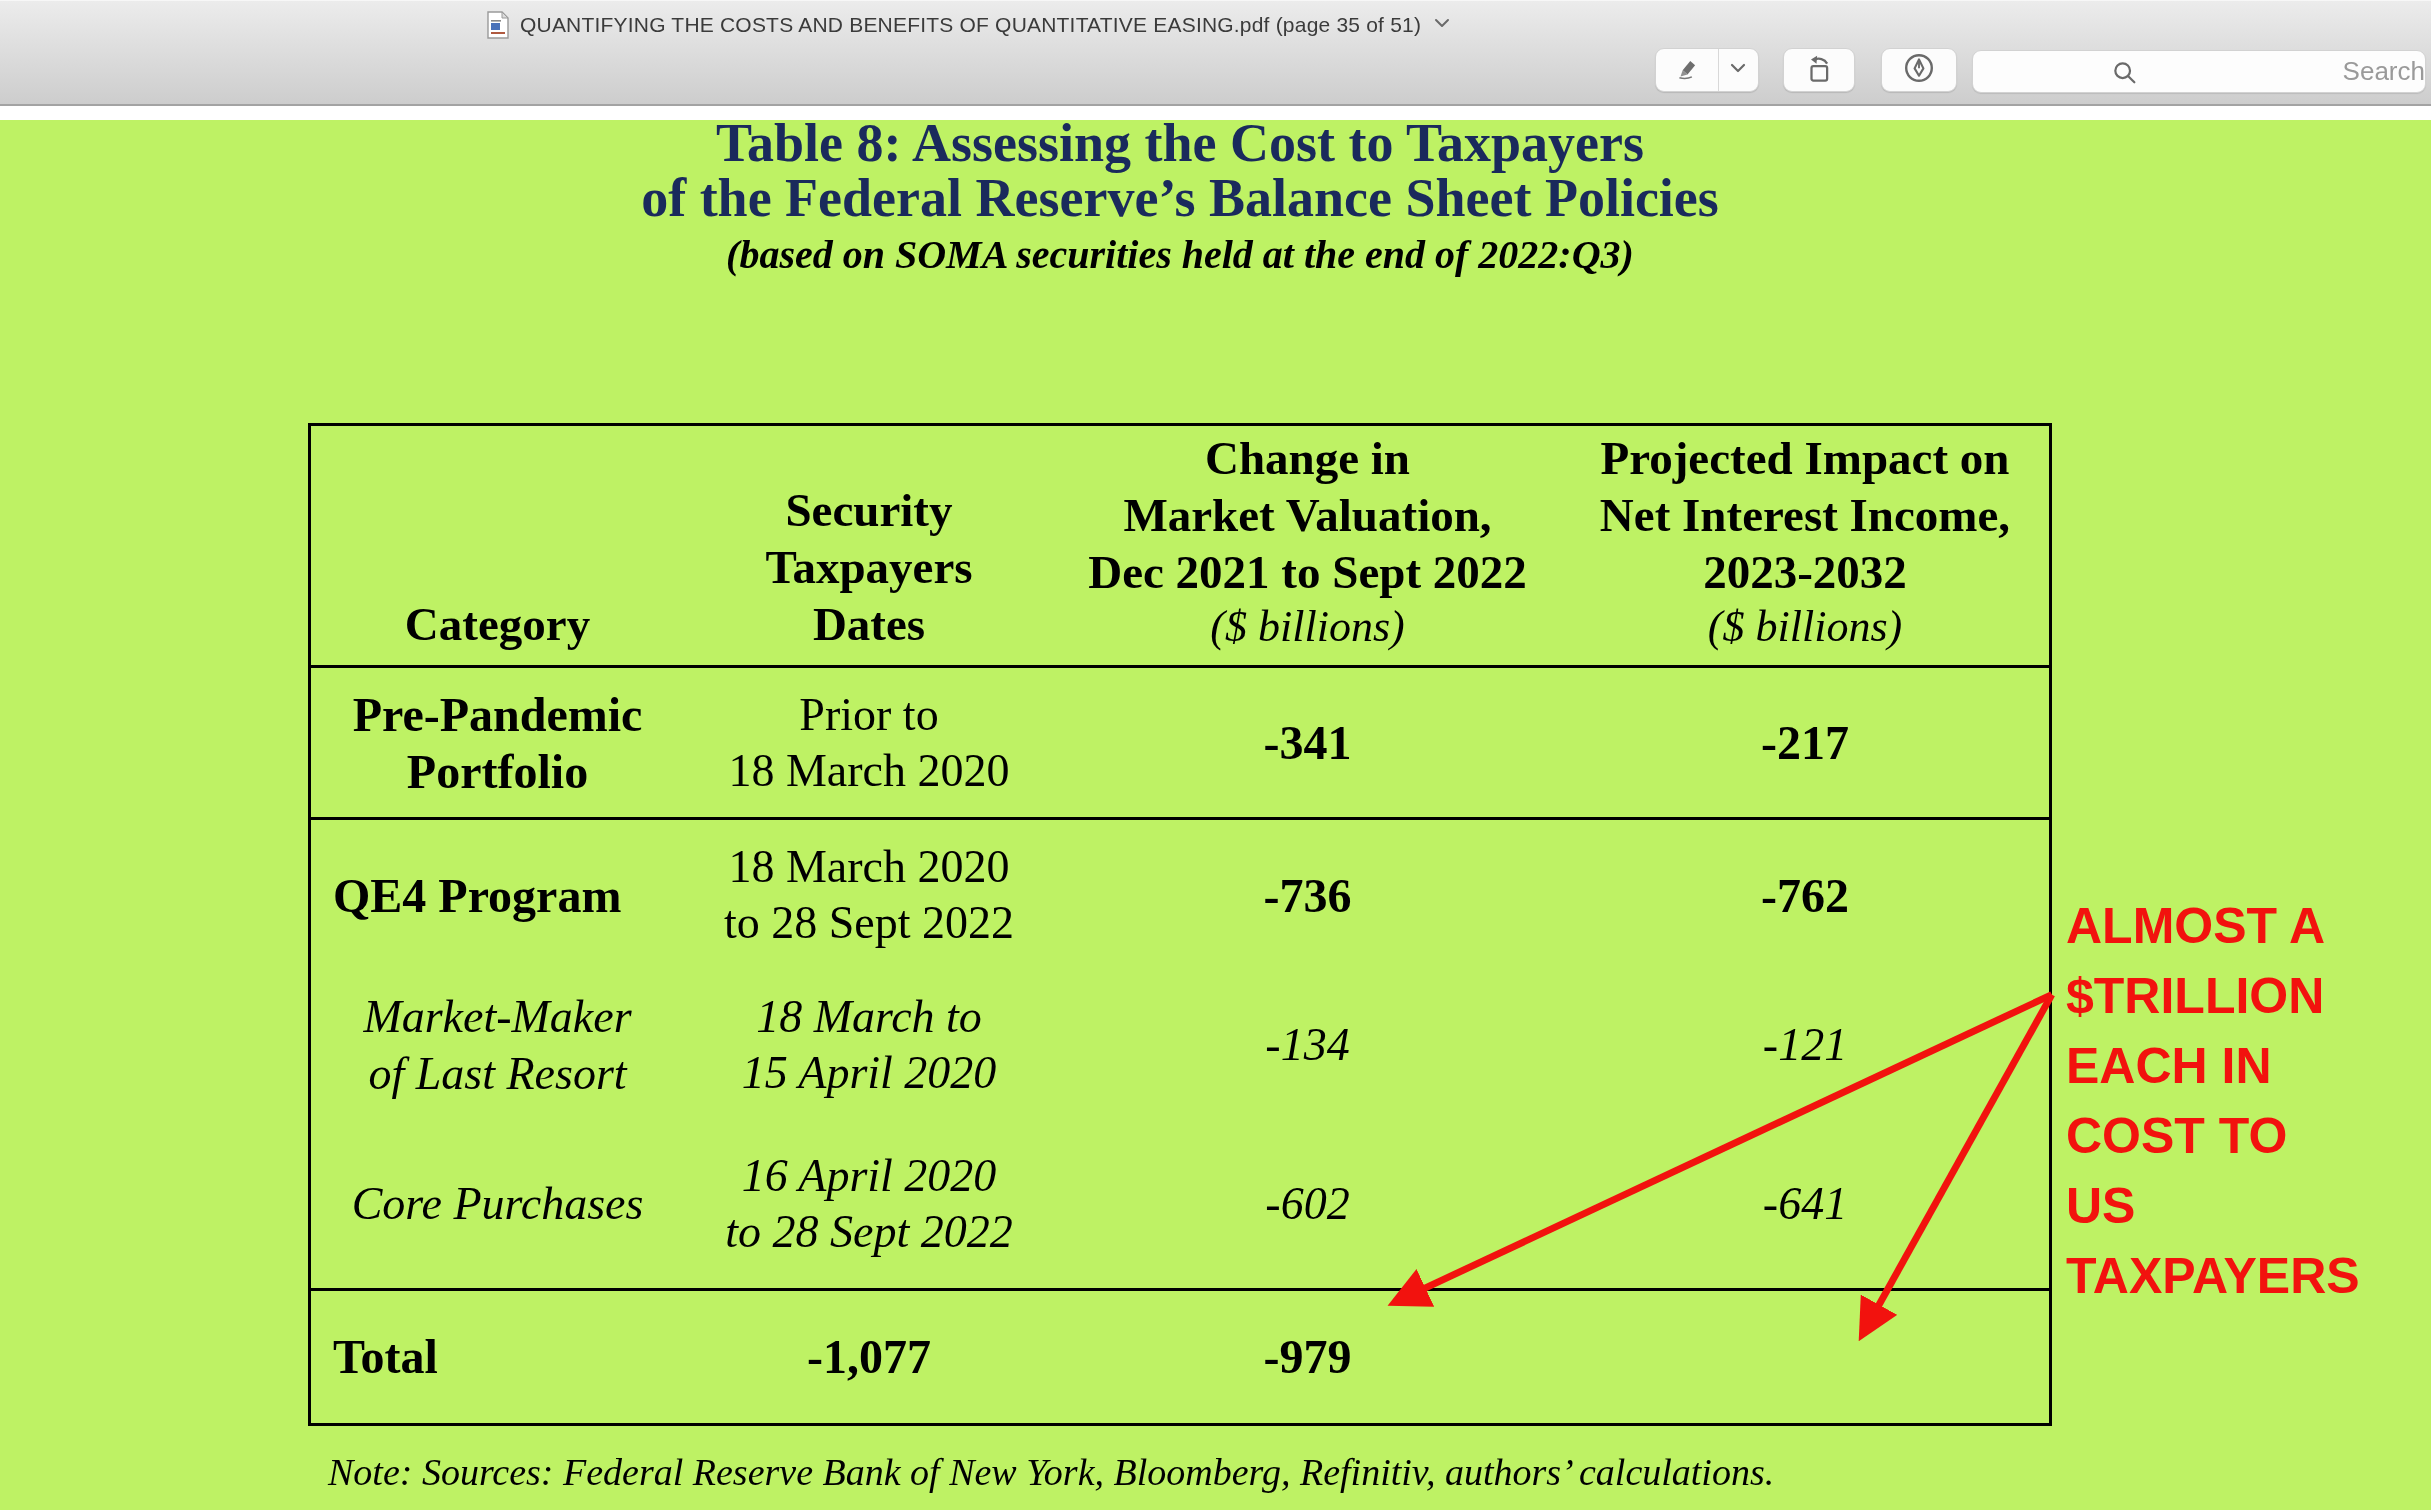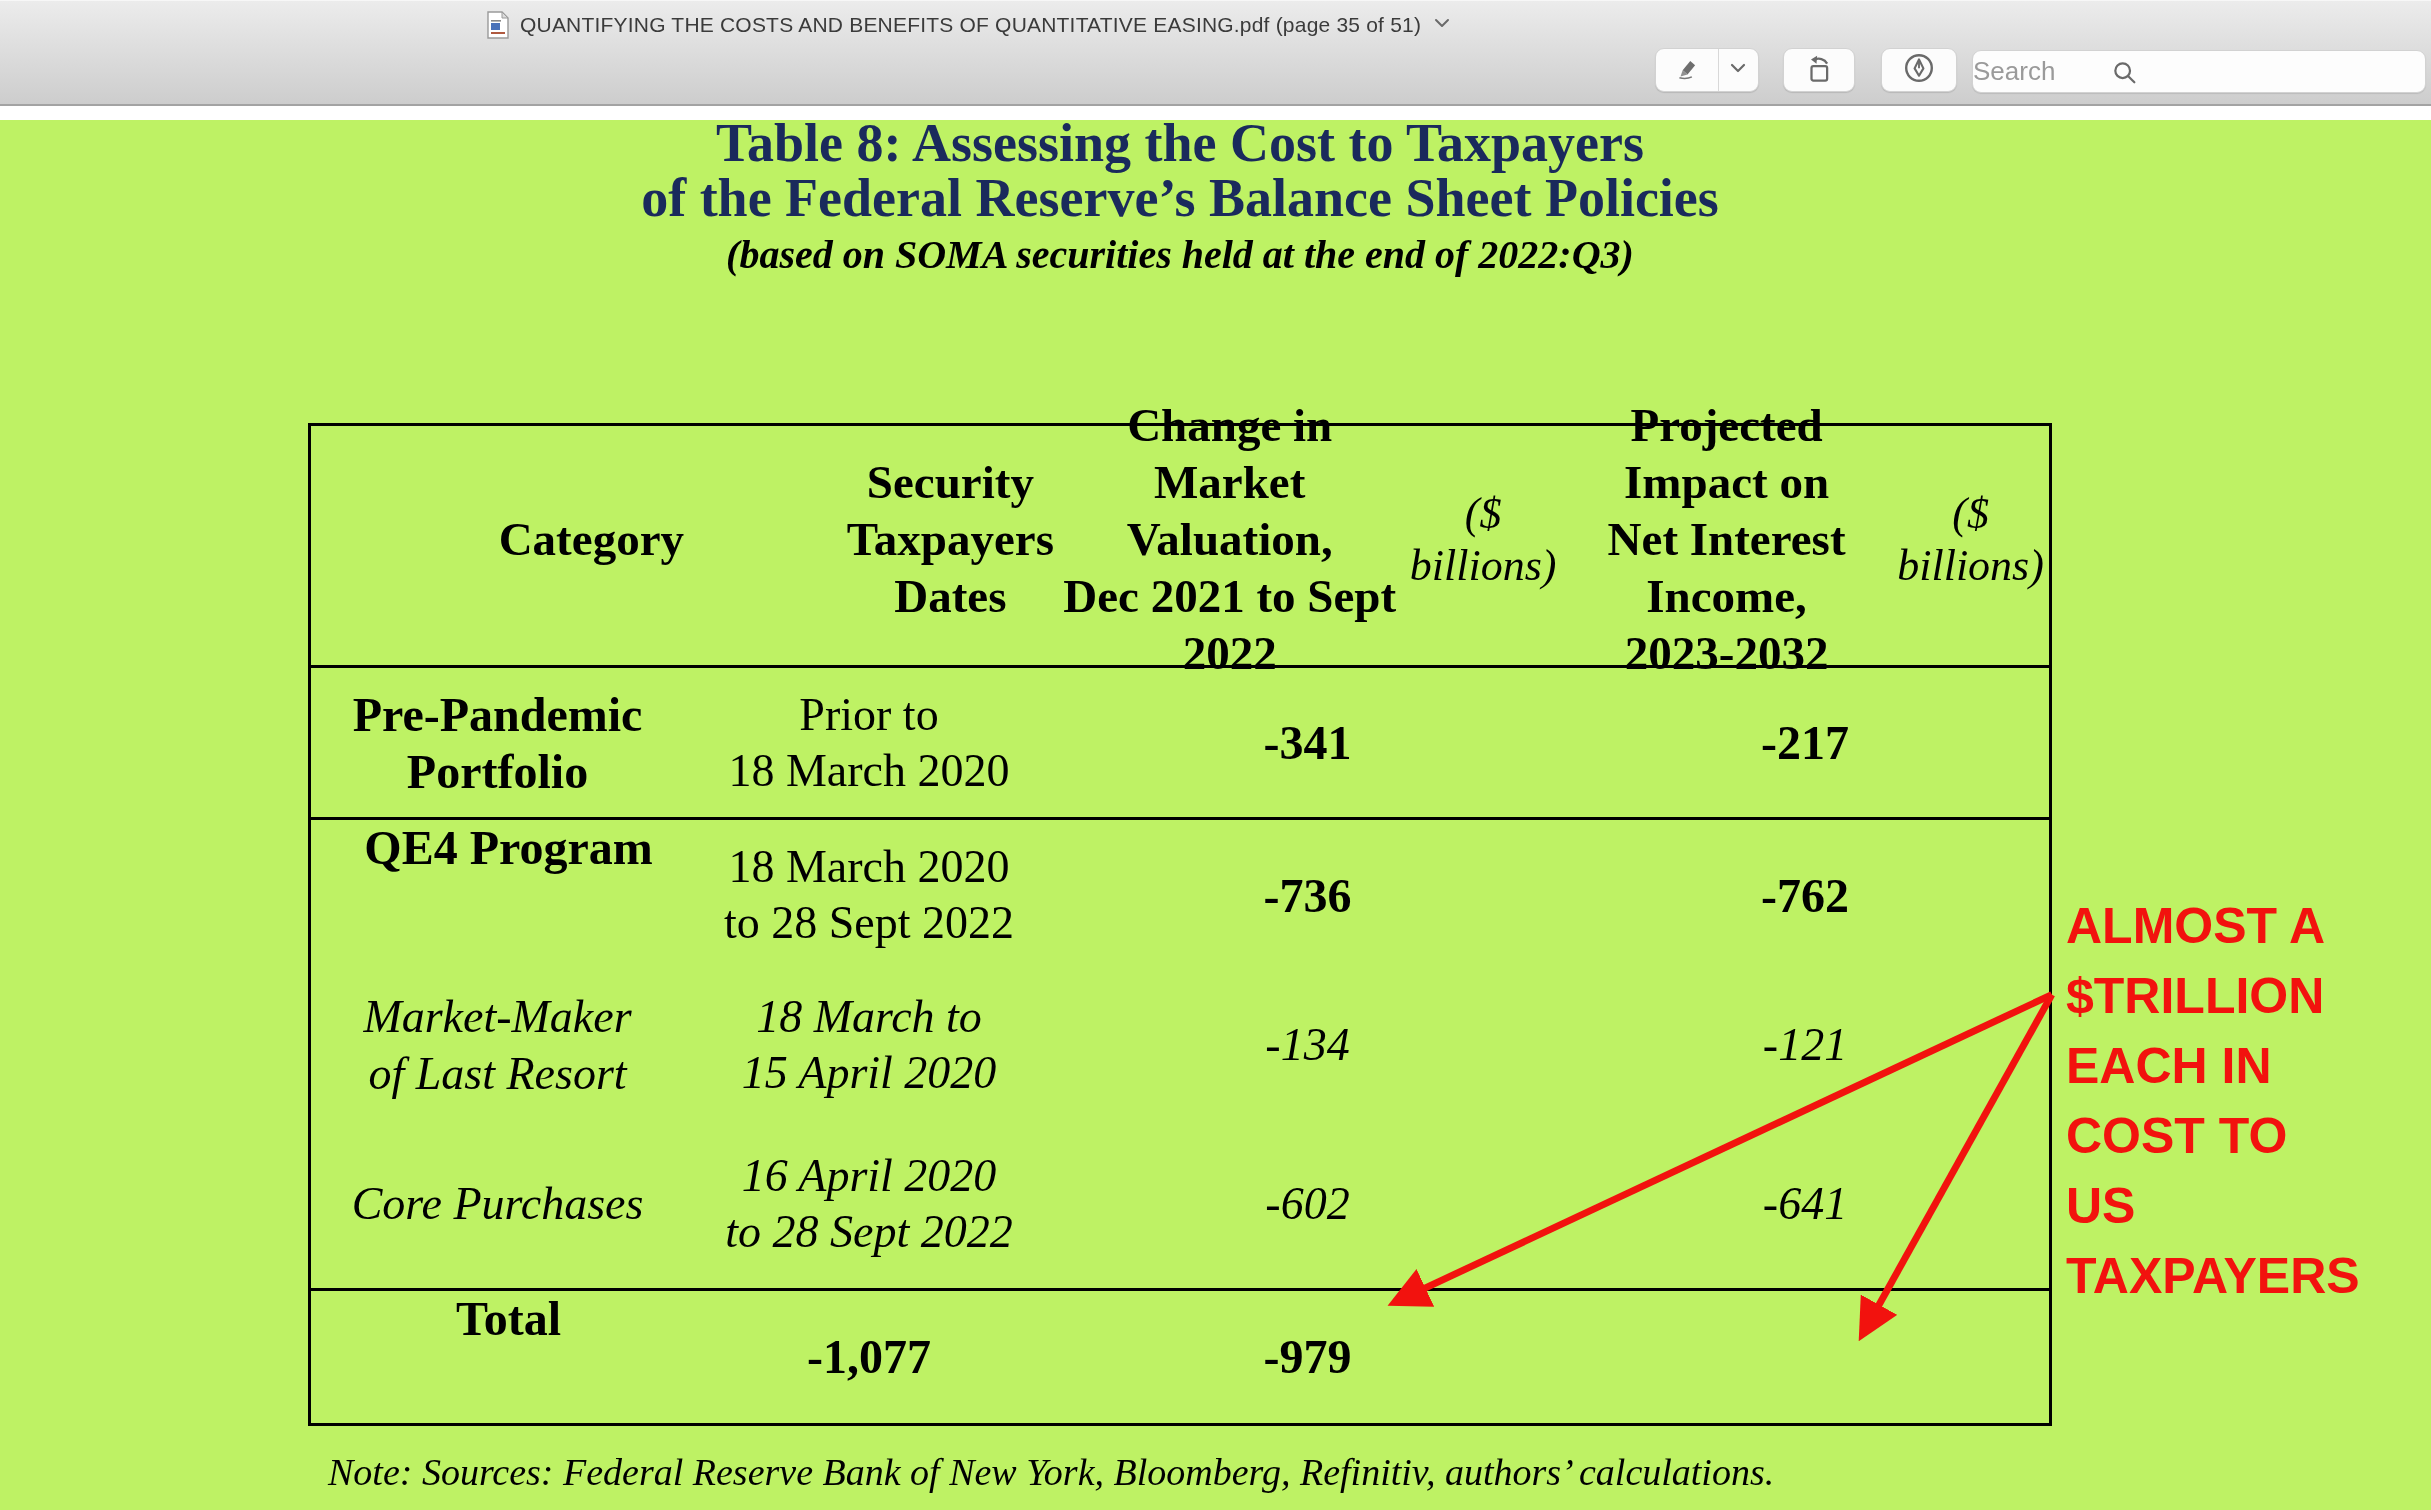--- a/index.html
+++ b/index.html
@@ -32,21 +32,21 @@
   .rotate { left:1783px; width:72px; }
   .markup { left:1881px; width:76px; }
 
   .searchfield {
     position:absolute; left:1972px; top:50px; width:454px; height:43px;
     background:#fdfdfd; border:1px solid #d2d2d2; border-radius:9px;
     box-shadow:0 1px 1px rgba(0,0,0,.10);
   }
   .searchfield input {
     width:100%; height:100%; border:none; outline:none; background:transparent;
-    text-align:left; font-size:26px; color:#333;
+    text-align:right; font-size:26px; color:#333;
     font-family:"Liberation Sans", sans-serif;
   }
   .searchfield input::placeholder { color:#9a9a9a; }
   .mag { position:absolute; left:calc(50% - 88px); top:8px; pointer-events:none; }
 
   
   .page { position:absolute; left:0; top:120px; width:2432px; height:1404px; background:#bef264; }
 
   .doc-title {
     position:absolute; left:308px; top:-4px; width:1744px; text-align:center;
@@ -60,21 +60,21 @@
   }
 
   .table {
     position:absolute; left:308px; top:303px; width:1744px; height:1003px;
     border:3px solid #000;
     display:grid;
     grid-template-columns:373px 370px 507px 488px;
     grid-template-rows:242px 152px 150px 149px 172px 131px;
     font-family:"Liberation Serif", serif; font-size:48px; color:#000;
   }
-  .cell { display:flex; flex-direction:row; justify-content:center; align-items:center; text-align:center; }
+  .cell { display:flex; flex-direction:column; justify-content:center; align-items:center; text-align:center; }
   .pre { white-space:pre-line; }
   .hdr { justify-content:flex-end; padding-bottom:12px; font-weight:bold; font-size:47px; line-height:57px; border-bottom:3px solid #000; }
   .unit { font-weight:normal; font-style:italic; font-size:44px; line-height:52px; }
   .rule-b { border-bottom:3px solid #000; }
   .left { align-items:flex-start; text-align:left; padding-left:22px; }
   .b { font-weight:bold; }
   .i { font-style:italic; font-size:46px; }
   .dates { font-size:46px; line-height:56px; }
   .catline { line-height:57px; }
 

